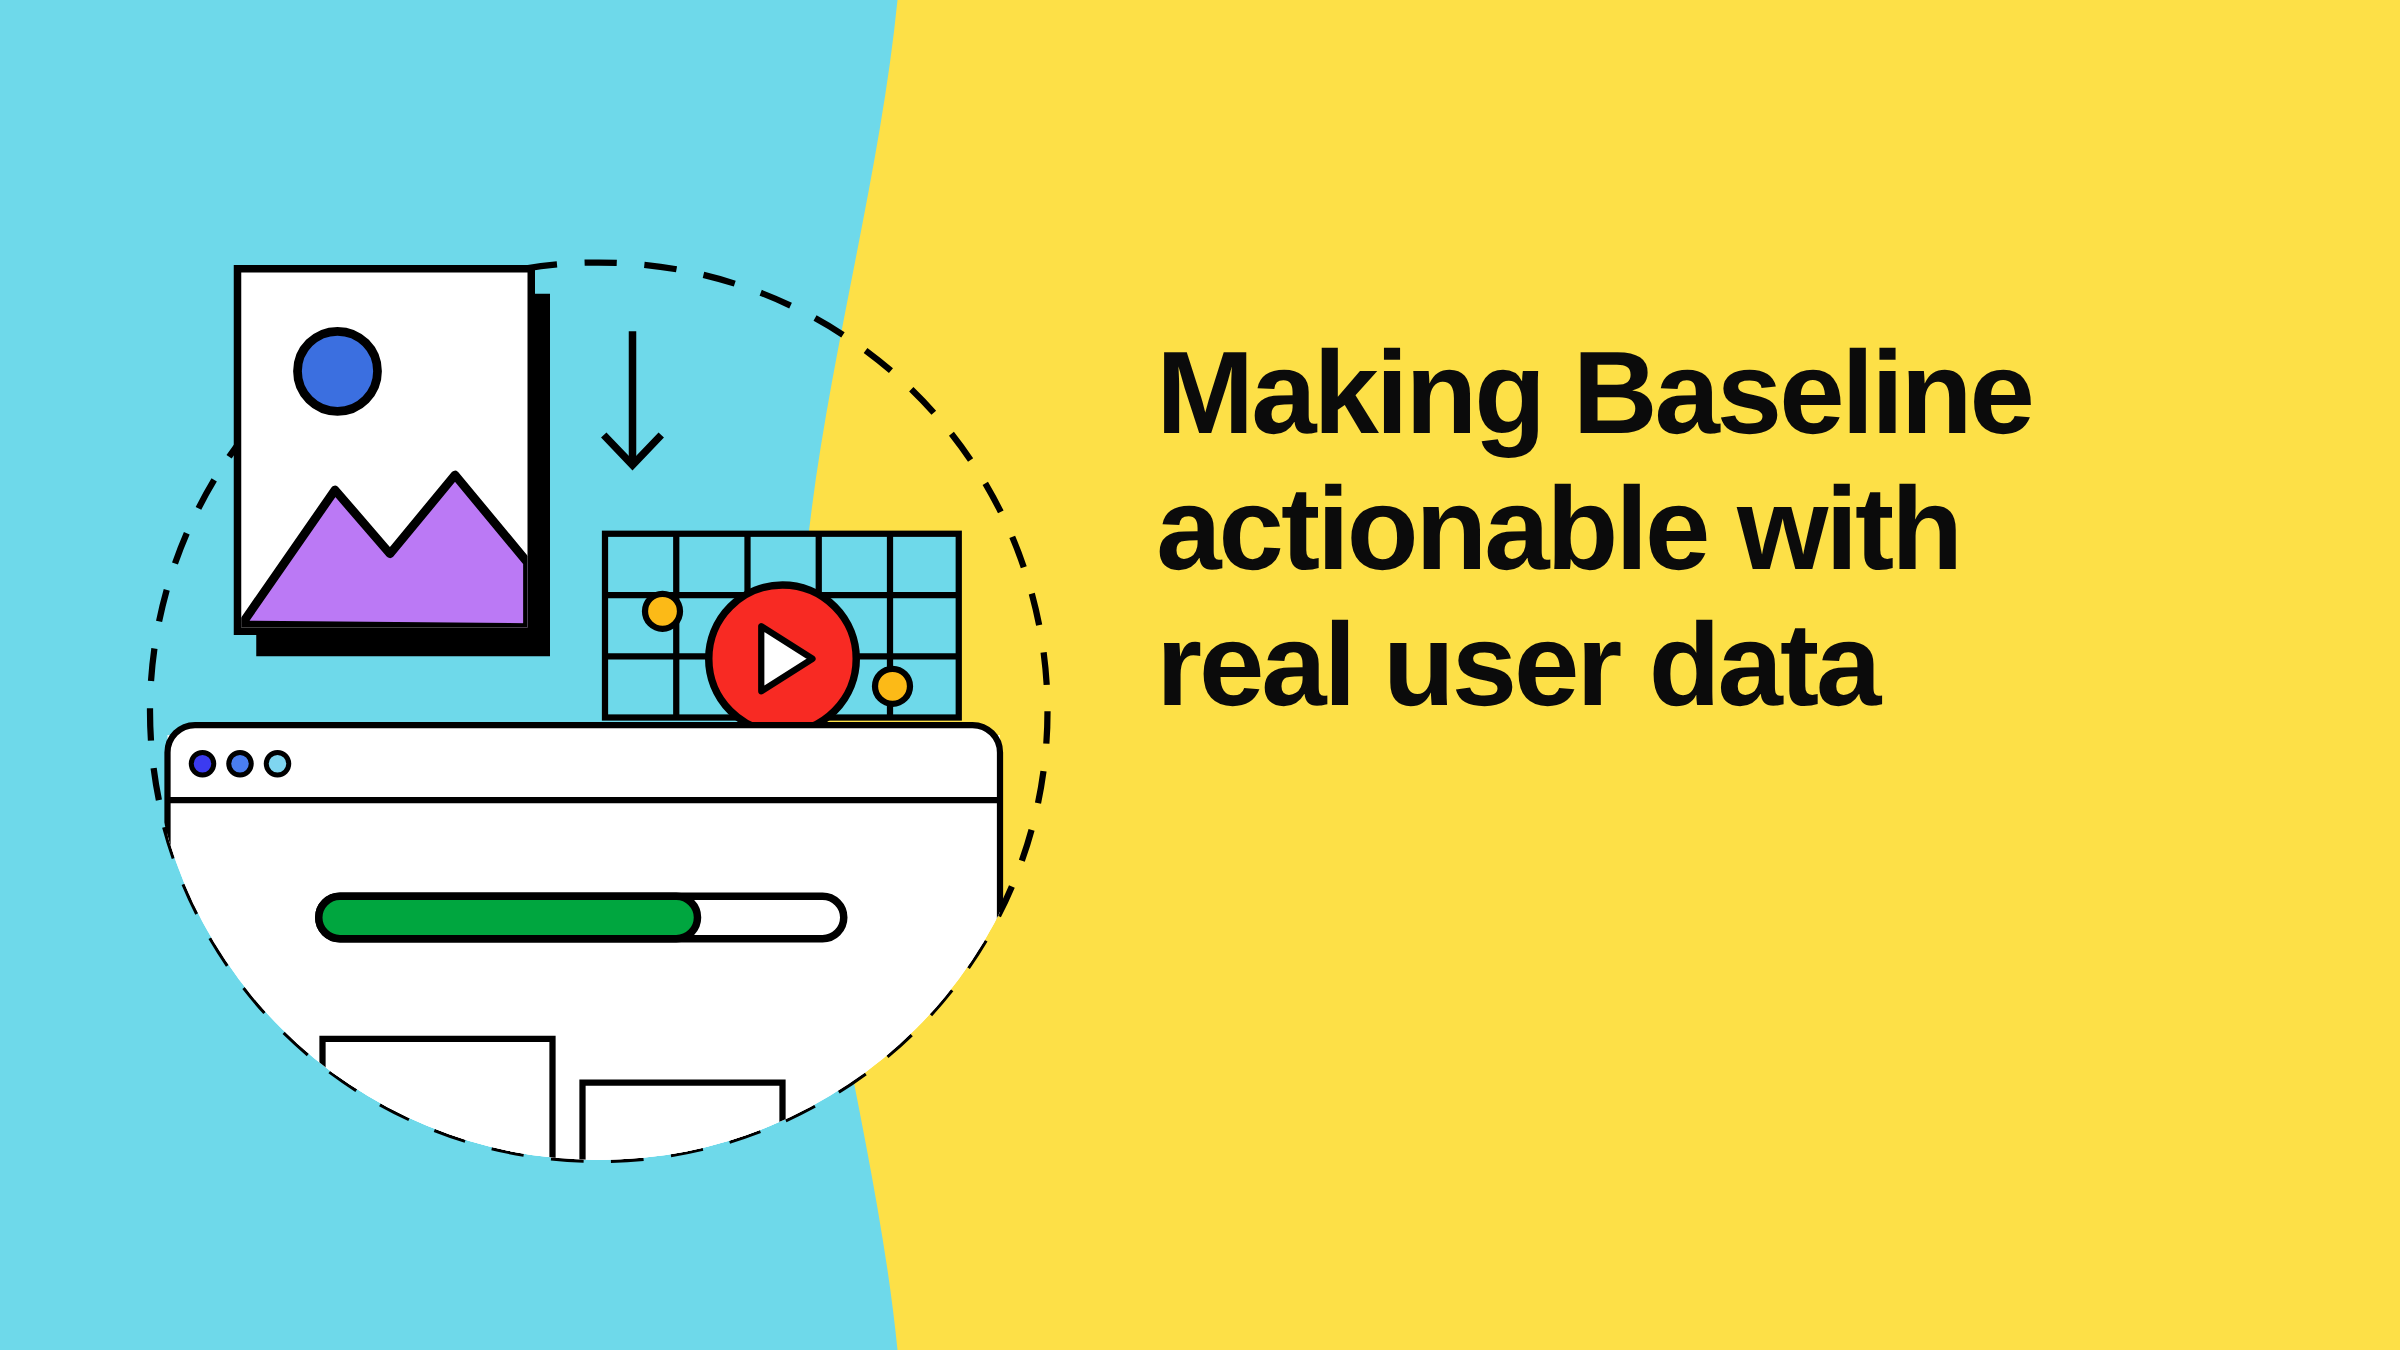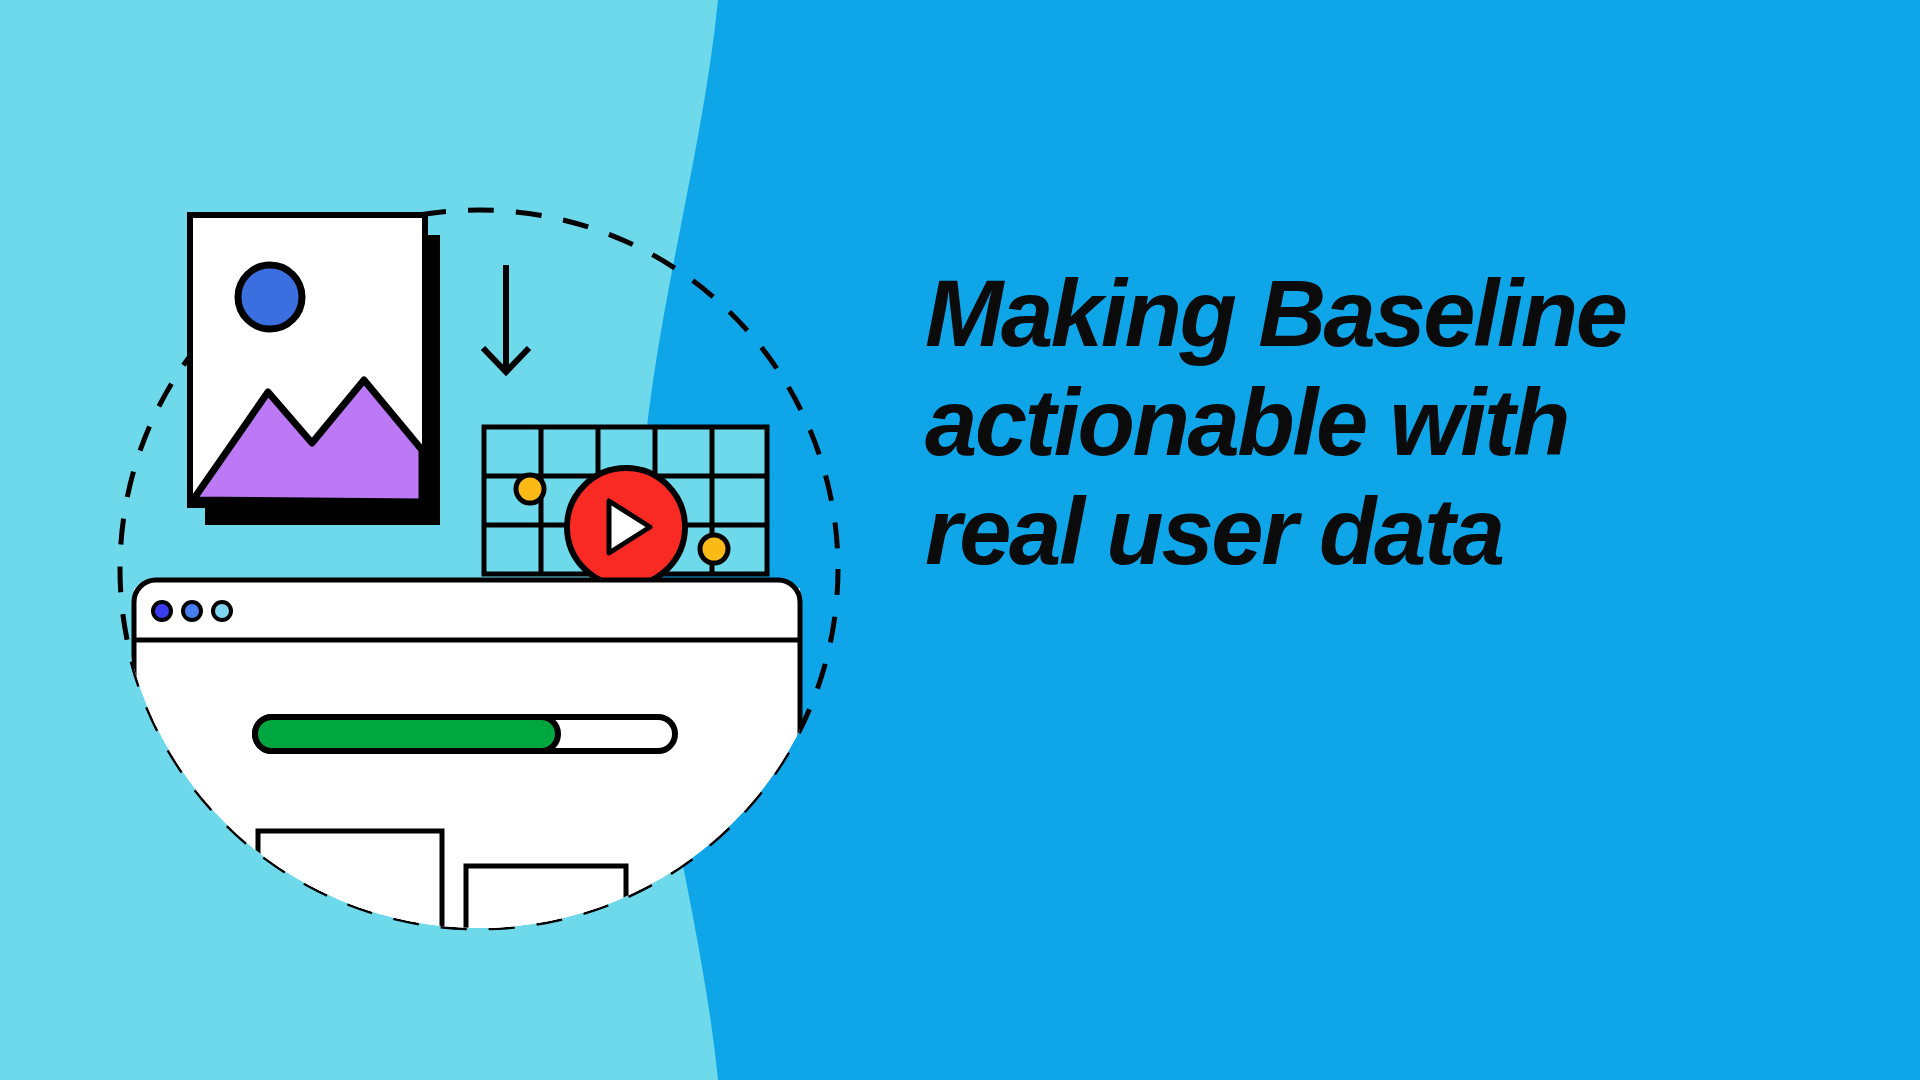--- a/index.html
+++ b/index.html
@@ -7,23 +7,22 @@
     padding: 0;
     width: 1920px;
     height: 1080px;
     overflow: hidden;
     font-family: "Liberation Sans", sans-serif;
   }
   #stage {
     position: relative;
     width: 1920px;
     height: 1080px;
-    background: #0ea5e9;
+    background: #fde047;
     overflow: hidden;
-    font-style: italic;
   }
   #bg-wave {
     position: absolute;
     left: 0; top: 0;
     width: 900px;
     height: 1080px;
   }
   #illustration {
     position: absolute;
     left: 0px;

